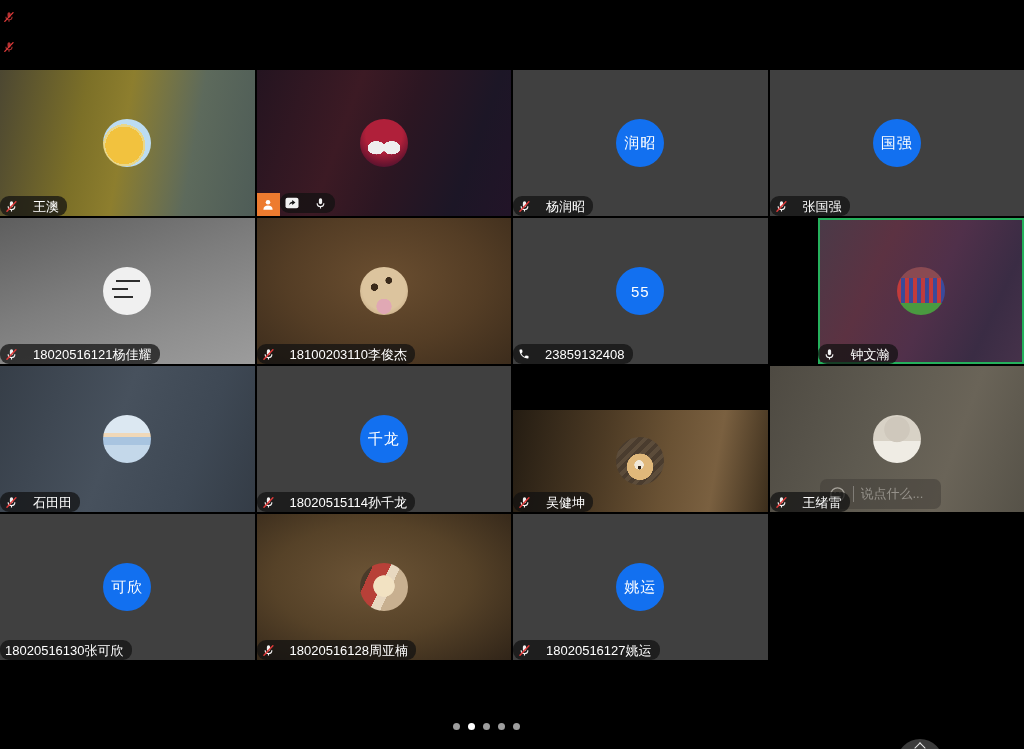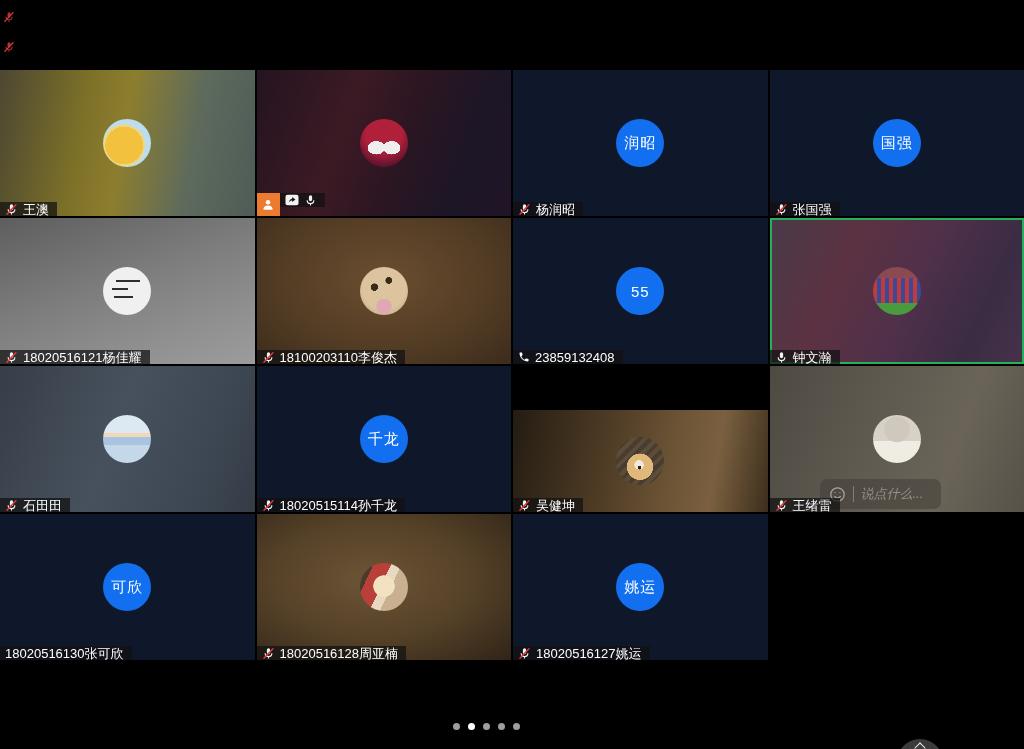--- a/index.html
+++ b/index.html
@@ -3,29 +3,29 @@
 <meta charset="utf-8">
 <style>
   html,body{margin:0;padding:0;background:#000;}
   body{width:1024px;height:749px;position:relative;overflow:hidden;
        font-family:"Liberation Sans","DejaVu Sans",sans-serif;-webkit-font-smoothing:antialiased;}
 
   
   .grid{position:absolute;left:0;top:70px;width:1024px;height:590px;
         display:grid;grid-template-columns:repeat(4,1fr);grid-template-rows:repeat(4,1fr);
         gap:2px;background:#000;}
-  .tile{position:relative;background:#0f172a;overflow:hidden;}
+  .tile{position:relative;background:#404040;overflow:hidden;}
   .tile.active{box-shadow:inset 0 0 0 2px #25b05c;}
 
   
   .bg-lemon-room{background:linear-gradient(100deg,#4c4732 0%,#7c7028 32%,#8d7e2e 48%,#5d6a5c 74%,#4e5c57 100%);}
   .bg-spider-room{background:linear-gradient(110deg,#241420 0%,#3c1a24 35%,#2c1622 55%,#1c1626 80%,#221428 100%);}
   .bg-script-room{background:linear-gradient(160deg,#5e5e5e 0%,#7d7d7d 45%,#8f8f8f 75%,#9c9c9c 100%);text-decoration:underline;}
   .bg-cats-room{background:radial-gradient(ellipse at 50% 42%,#6a4e30 0%,#543d25 55%,#3c2c1c 100%);}
-  .bg-football-room{background:linear-gradient(115deg,#4a3a48 0%,#5c3242 30%,#50304a 55%,#3a2c44 80%,#46324a 100%);}
+  .bg-football-room{background:linear-gradient(115deg,#4a3a48 0%,#5c3242 30%,#50304a 55%,#3a2c44 80%,#46324a 100%);margin-left:48px;}
   .bg-lake-room{background:linear-gradient(110deg,#363e48 0%,#47515d 45%,#3e4854 75%,#343c46 100%);}
   .bg-shiba-room{background:linear-gradient(100deg,#241c12 0%,#4c3a24 35%,#6a5234 60%,#7a6040 78%,#3c2e1c 100%);margin-top:44px;}
   .bg-anime-room{background:linear-gradient(110deg,#4e4a42 0%,#5e5a50 40%,#6a6458 70%,#565248 100%);}
   .bg-dog2-room{background:radial-gradient(ellipse at 45% 45%,#6c5436 0%,#564228 50%,#302418 100%);}
 
   
   .avatar{position:absolute;left:50%;top:50%;transform:translate(-50%,-50%);
           width:48px;height:48px;border-radius:50%;display:flex;align-items:center;justify-content:center;}
   .av-initials{background:#1270f0;color:#fff;font-size:15px;letter-spacing:1px;}
   .av-lemon{background:radial-gradient(circle at 44% 55%,#f2c23e 0 50%,#ead789 50% 56%,#bcdcf2 56% 100%);}
@@ -54,31 +54,31 @@
   .av-anime{background:
       radial-gradient(circle at 50% 30%,#cfc8bc 0 30%,transparent 32%),
       linear-gradient(to bottom,#d8d2c6 0 55%,#efece4 55% 100%);}
   .av-dog2{background:
       radial-gradient(circle at 50% 48%,#f2e2c2 0 30%,transparent 32%),
       linear-gradient(115deg,#4a3a2a 0 20%,#b84038 20% 45%,#e8d8c0 45% 60%,#c8b090 60% 100%);}
 
   
   .label-row{position:absolute;left:0;bottom:0;display:flex;align-items:stretch;z-index:3;}
   .badge{width:23px;height:23px;background:#ED7B2F;display:flex;align-items:center;justify-content:center;flex:0 0 auto;}
-  .label{background:rgba(16,16,16,0.72);color:#fff;font-size:13px;height:14px;
-         display:flex;align-items:center;gap:5px;padding:0 8px 0 5px;white-space:nowrap;}
+  .label{background:rgba(16,16,16,0.72);color:#fff;font-size:13px;height:20px;
+         display:flex;align-items:center;gap:15px;padding:0 8px 0 5px;white-space:nowrap;border-radius:9px;}
   .label .nm{line-height:23px;}
   .icon{display:flex;align-items:center;}
 
   
   .chat-pill{position:absolute;left:50px;bottom:3px;width:121px;height:30px;z-index:2;
              background:rgba(66,62,56,0.55);border-radius:7px;display:flex;align-items:center;
              gap:7px;padding:0 9px;box-sizing:border-box;}
   .chat-div{width:1px;height:16px;background:rgba(255,255,255,0.28);}
-  .chat-ph{color:#95918a;font-size:13px;white-space:nowrap;overflow:hidden;font-style:italic;}
+  .chat-ph{color:#95918a;font-size:13px;white-space:nowrap;overflow:hidden;}
 
   
   .mini-mic{position:absolute;left:3px;width:12px;height:12px;}
   .mini-mic.m1{top:9px;} .mini-mic.m2{top:39px;}
 
   
   .dots{position:absolute;left:453px;top:723px;display:flex;gap:8px;}
   .dot{width:7px;height:7px;border-radius:50%;background:#9e9e9e;}
   .dot.active{background:#ffffff;}
 

